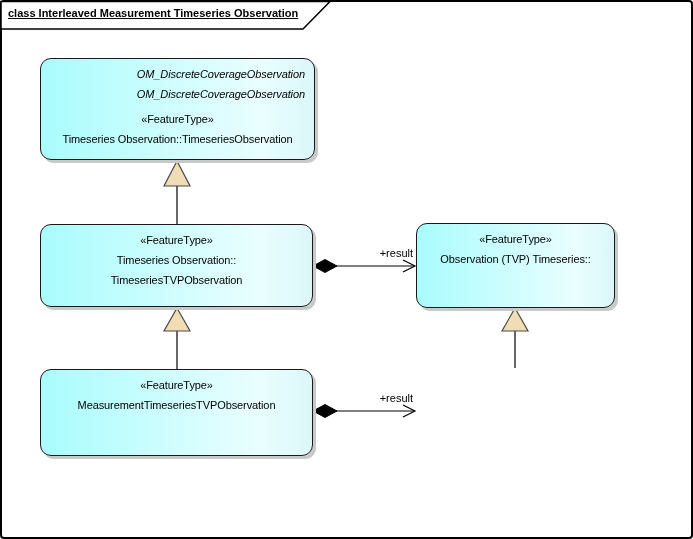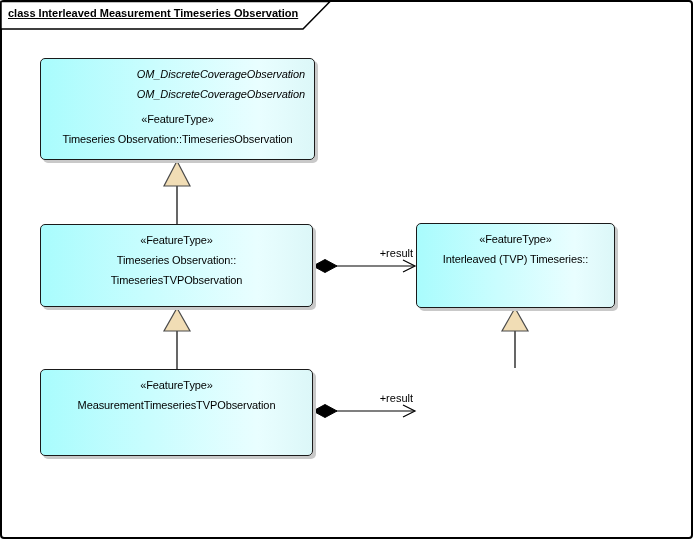--- a/index.html
+++ b/index.html
@@ -47,21 +47,21 @@
     font-size: 11px;
     font-weight: bold;
     white-space: nowrap;
     text-decoration: underline;
   }
   .uml-box {
     position: absolute;
     z-index: 2;
     background: linear-gradient(90deg, var(--box-fill-left) 0%, var(--box-fill-right) 80%, #dcf7f8 100%);
     border: 1px solid var(--box-border);
-    border-radius: 5px;
+    border-radius: 11px;
     box-shadow: 3px 3px 0 var(--box-shadow);
     box-sizing: border-box;
     font-size: 11px;
     letter-spacing: -0.1px;
   }
   .uml-box .line {
     line-height: 20px;
     text-align: center;
     white-space: nowrap;
     overflow: visible;
@@ -138,17 +138,17 @@
     <div class="line cname">TimeseriesTVPObservation</div>
   </div>
 
   <div id="box-measurement-tvp-observation" class="uml-box pad-top">
     <div class="line stereo">«FeatureType»</div>
     <div class="line cname">MeasurementTimeseriesTVPObservation</div>
   </div>
 
   <div id="box-timeseries-tvp" class="uml-box pad-top">
     <div class="line stereo">«FeatureType»</div>
-    <div class="line cname">Interleaved (TVP) Timeseries::</div>
+    <div class="line cname">Observation (TVP) Timeseries::</div>
   </div>
 
 
 </div>
 
 </body></html>

